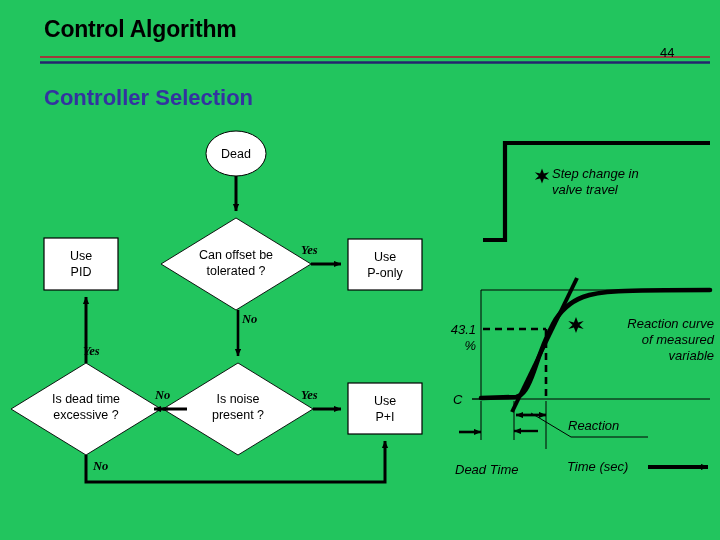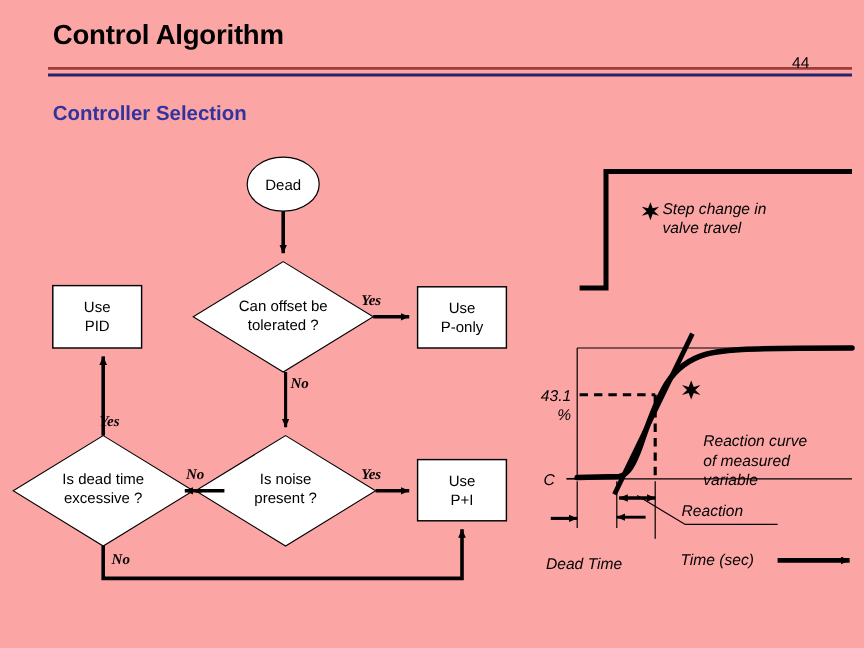--- a/index.html
+++ b/index.html
@@ -4,21 +4,21 @@
 <style>
   html, body {
     margin: 0;
     padding: 0;
     background: #ffffff;
   }
   #slide {
     position: relative;
     width: 720px;
     height: 540px;
-    background: #fca5a5;
+    background: #22c55e;
     overflow: hidden;
     font-family: "Liberation Sans", sans-serif;
   }
   #slide svg {
     position: absolute;
     left: 0;
     top: 0;
   }
   .abs { position: absolute; }
 
@@ -32,21 +32,21 @@
     white-space: nowrap;
   }
   #slide-number {
     left: 660px; top: 45px;
     font-size: 13px;
     color: #000000;
     text-align: right;
   }
   #section-heading {
     left: 44px; top: 85px;
-    font-size: 17px;
+    font-size: 22px;
     font-weight: bold;
     color: #3333a0;
     white-space: nowrap;
   }
 
   
   .node-text {
     font-size: 12.5px;
     color: #000000;
     text-align: center;
@@ -64,21 +64,21 @@
 
   
   .chart-text {
     font-size: 13px;
     font-style: italic;
     color: #000000;
     white-space: pre-line;
     line-height: 16px;
   }
   .chart-text.right { text-align: right; }
-  .chart-text.center { text-align: left; margin-top: 44px; }
+  .chart-text.center { text-align: right; }
   .axis-label {
     font-size: 13px;
     font-style: italic;
     color: #000000;
     white-space: nowrap;
   }
 </style>
 </head>
 <body>
 

